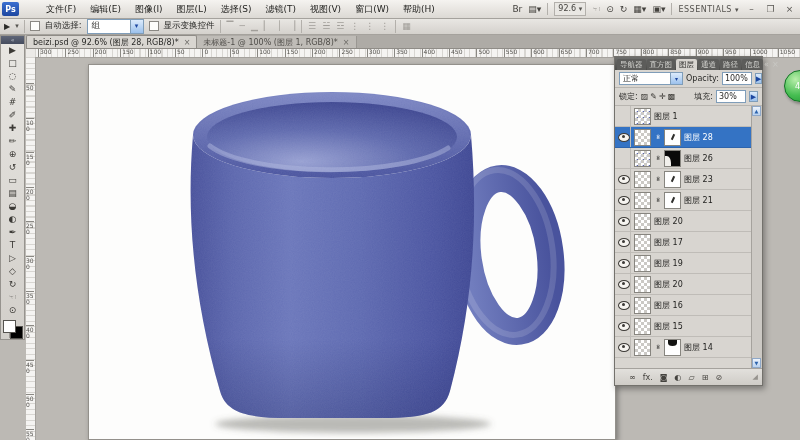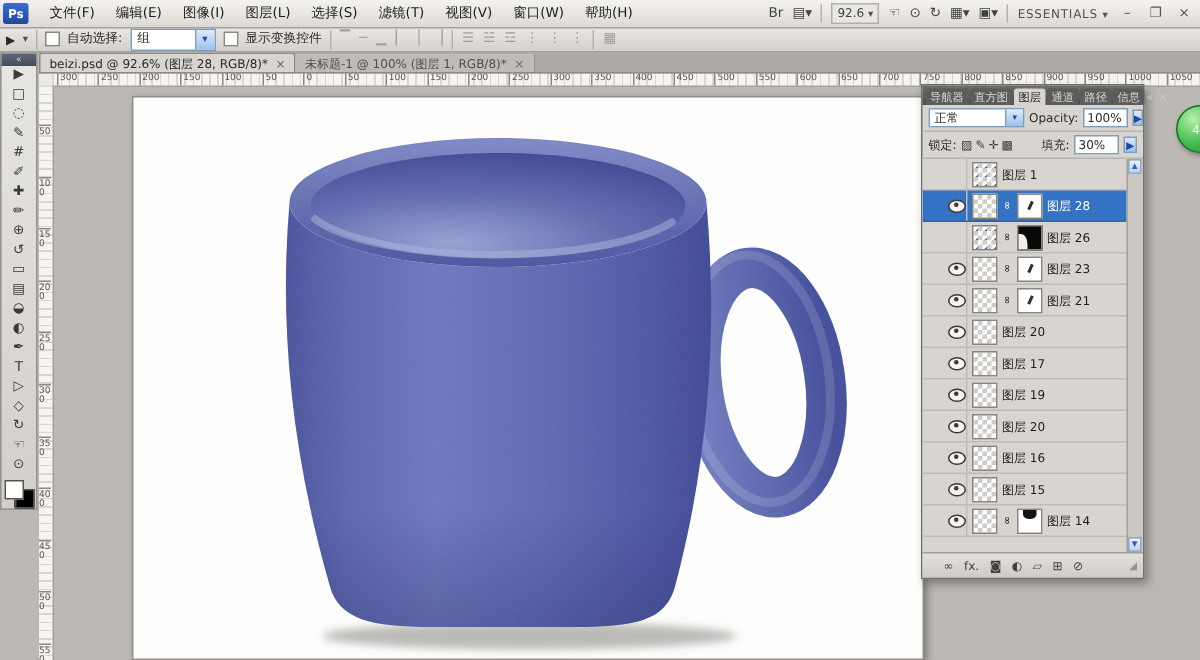--- a/index.html
+++ b/index.html
@@ -2,21 +2,21 @@
 <html><head>
 <meta charset="utf-8">
 <style>
   html,body{margin:0;padding:0;}
   .stage{position:relative;width:800px;height:440px;overflow:hidden;background:#bcb9b4;
          font-family:"DejaVu Sans",sans-serif;-webkit-font-smoothing:antialiased;cursor:default;}
   
   .menubar{position:absolute;left:0;top:0;width:800px;height:18px;
     background:linear-gradient(#f5f3f0,#dcd9d4);border-bottom:1px solid #a5a29d;
     display:flex;align-items:center;font-size:9px;color:#1d1d1b;z-index:40;}
-  .ps-logo{width:17px;height:14px;margin:0 7px 0 2px;border-radius:2px;background:linear-gradient(#3b6fd0,#1d47a0);
+  .ps-logo{width:17px;height:14px;margin:0 20px 0 2px;border-radius:2px;background:linear-gradient(#3b6fd0,#1d47a0);
     color:#fff;font-size:8px;font-weight:bold;display:flex;align-items:center;justify-content:center;}
   .menu-item{padding:0 7px;height:18px;line-height:18px;white-space:nowrap;}
   .mb-right{margin-left:auto;display:flex;align-items:center;gap:6px;padding-right:4px;color:#44423e;}
   .mb-ic{font-size:9px;line-height:16px;}
   .mb-sep{width:1px;height:12px;background:#b3b0ab;}
   .zoom-box{font-size:8px;border:1px solid #b3b0ab;background:#e9e7e3;padding:0 3px;height:12px;line-height:12px;}
   .wkspc{font-size:8px;letter-spacing:.5px;color:#55534f;}
   .winbtn{font-size:9px;width:13px;text-align:center;color:#55534f;}
   .arrow{font-size:7px;color:#55534f;}
   
@@ -70,21 +70,21 @@
   .ptab.active{background:#d8d5d0;color:#1c1c1a;}
   .pctrl{margin-left:auto;color:#c8c8c4;font-size:8px;display:flex;gap:3px;align-items:center;padding-bottom:1px;}
   .prow{height:17px;display:flex;align-items:center;font-size:8px;color:#2a2a28;gap:3px;padding:0 4px;border-bottom:1px solid #b8b5b0;flex:none;}
   .sel{display:flex;align-items:center;border:1px solid #7f9db9;background:#fff;height:11px;}
   .sel .sv{padding:0 3px;min-width:44px;font-size:8px;}
   .sel .sa{width:11px;height:100%;background:linear-gradient(#dcebfc,#9cc1ec);border-left:1px solid #7f9db9;color:#1d47a0;font-size:6px;display:flex;align-items:center;justify-content:center;}
   .vbox{background:#fff;border:1px solid #7f9db9;height:11px;line-height:11px;font-size:8px;padding:0 2px;min-width:24px;}
   .spin{color:#1d47a0;font-size:7px;background:linear-gradient(#dcebfc,#9cc1ec);border:1px solid #7f9db9;height:11px;width:9px;display:inline-flex;align-items:center;justify-content:center;box-sizing:border-box;}
   .lockic{font-size:8px;color:#3c3a36;margin-right:2px;}
   .llist{position:relative;flex:1;overflow:hidden;background:#d8d5d0;}
-  .layer-row{height:20px;display:flex;align-items:center;gap:3px;padding-left:16px;border-bottom:1px solid #bfbcb7;
+  .layer-row{height:20px;display:flex;align-items:center;gap:3px;padding-left:2px;border-bottom:1px solid #bfbcb7;
     font-size:8px;color:#1c1c1a;margin-right:10px;}
   .layer-row.selected{background:#3473c4;color:#fff;border-bottom-color:#2d64ad;}
   .eye-cell{width:13px;align-self:stretch;border-right:1px solid #bfbcb7;display:flex;align-items:center;justify-content:center;flex:none;}
   .eye{position:relative;width:10px;height:7px;border-radius:50%;border:1px solid #3c3a36;background:#f6f4f0;}
   .eye::after{content:"";position:absolute;left:3px;top:1px;width:3px;height:3px;border-radius:50%;background:#3c3a36;}
   .thumb,.mask{width:17px;height:17px;border:1px solid #87857f;box-sizing:border-box;background:#fff;flex:none;position:relative;}
   .checker,.checker-faint,.mugth{background-color:#fff;
     background-image:linear-gradient(45deg,#cbc9c5 25%,transparent 25%,transparent 75%,#cbc9c5 75%),
                      linear-gradient(45deg,#cbc9c5 25%,transparent 25%,transparent 75%,#cbc9c5 75%);
     background-size:6px 6px;background-position:0 0,3px 3px;}

